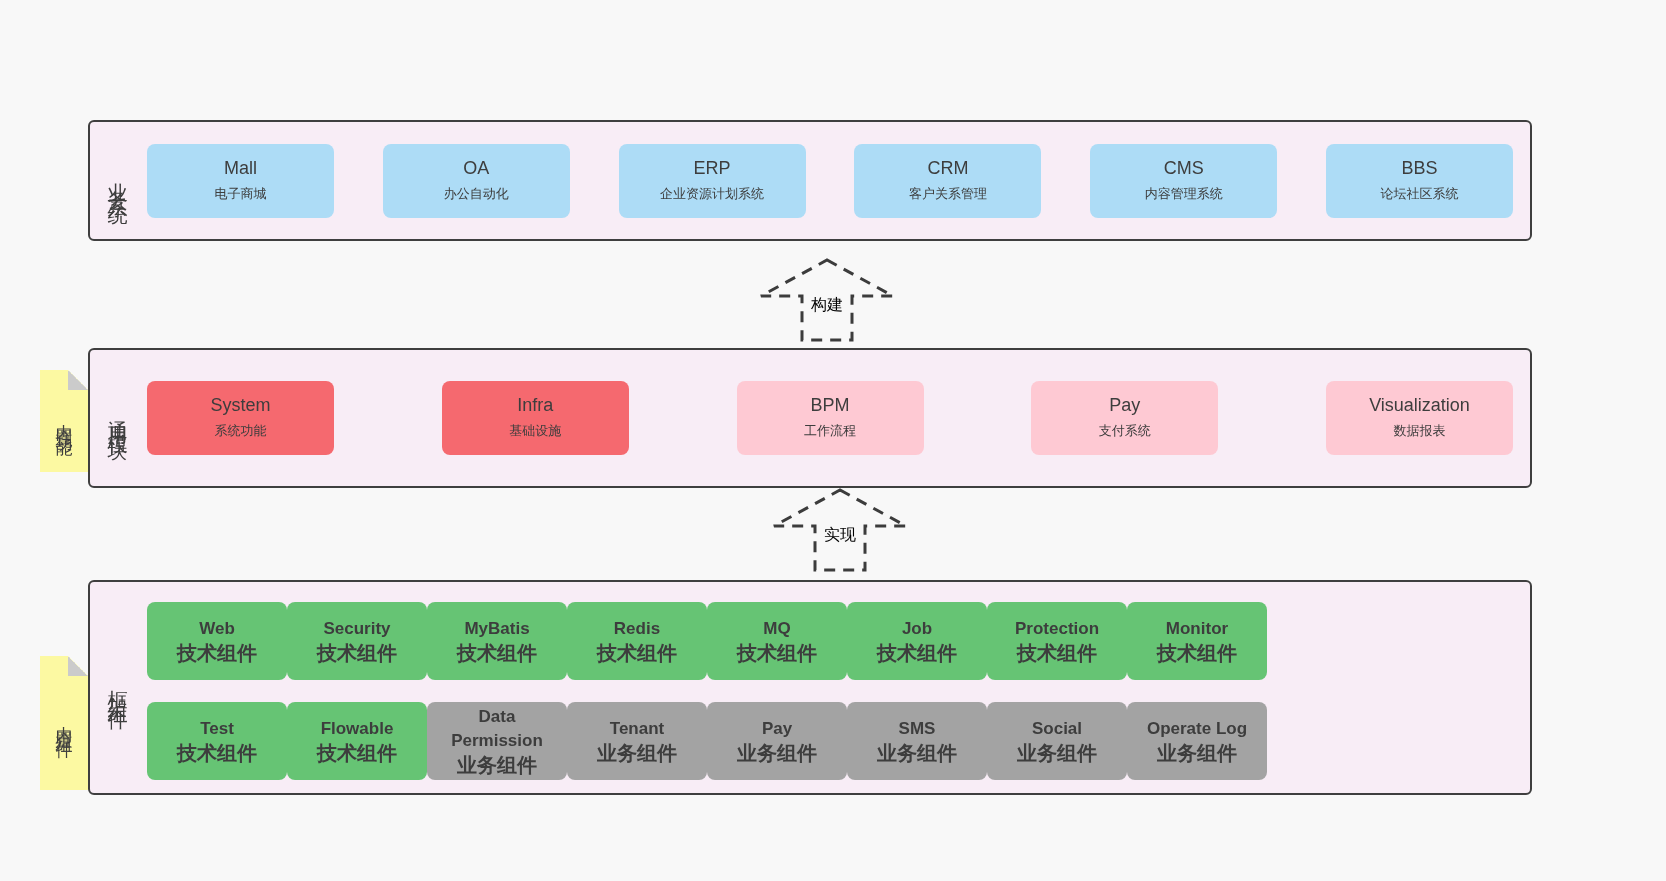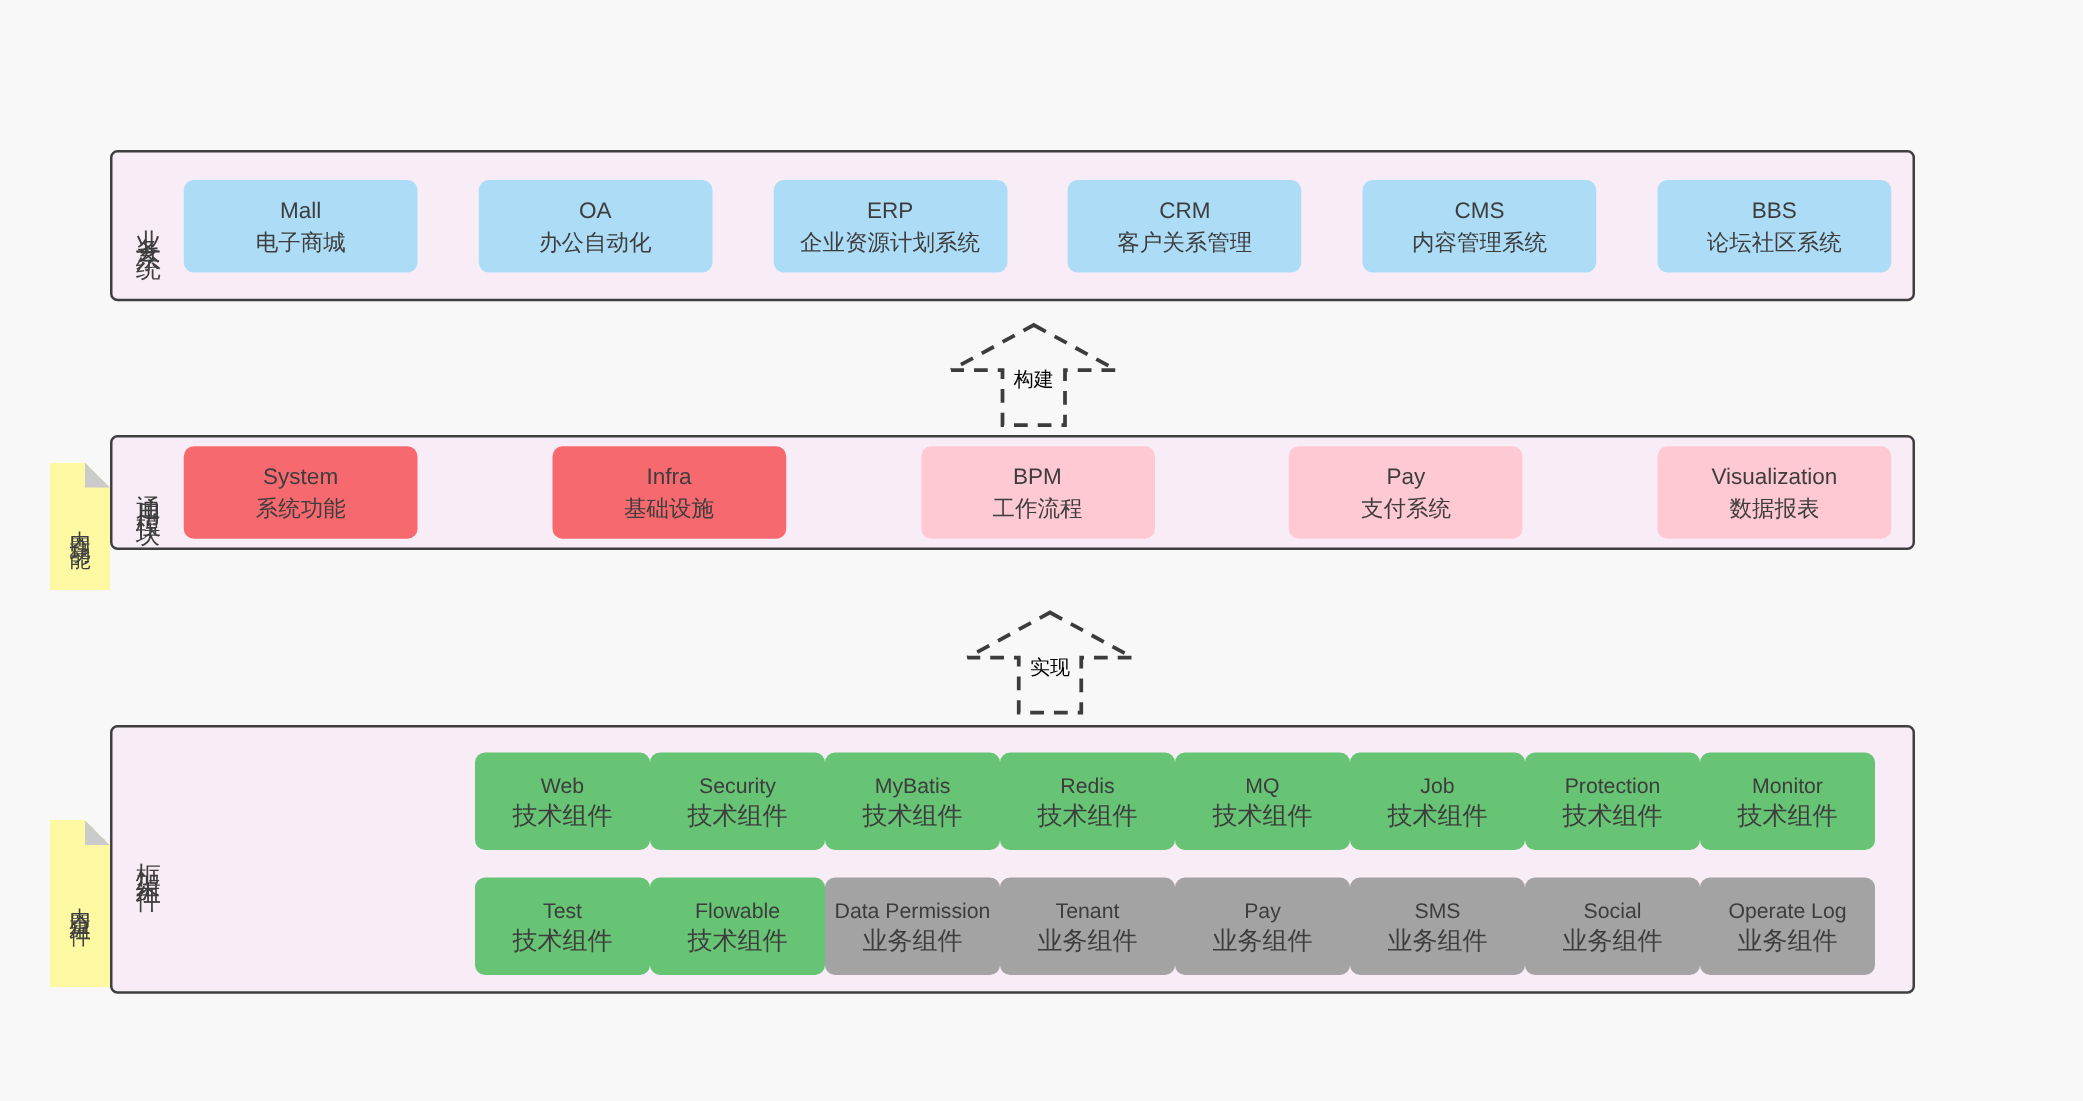--- a/index.html
+++ b/index.html
@@ -17,21 +17,21 @@
   
   .panel{
     position:absolute;
     left:88px;width:1444px;
     background:#f8edf6;
     border:2px solid #3f3f3f;
     border-radius:6px;
     box-sizing:border-box;
   }
   .panel-1{top:120px;height:121px;}
-  .panel-2{top:348px;height:92px;text-decoration:underline;}
+  .panel-2{top:348px;height:140px;text-decoration:underline;}
   .panel-3{top:580px;height:215px;}
 
   .vlabel{
     position:absolute;
     left:15px;top:50%;
     transform:translateY(-50%);
     writing-mode:vertical-rl;
     text-orientation:upright;
     font-size:20px;
     letter-spacing:7px;
@@ -46,33 +46,34 @@
     justify-content:space-between;
     gap:44px;
   }
   .grid{
     position:absolute;
     left:57px;right:30px;top:20px;
     display:flex;flex-direction:column;gap:22px;
   }
   .frow{
     display:flex;
-    justify-content:flex-end;
+    justify-content:flex-start;
+    font-weight:bold;
   }
   
   .box{
     width:187px;height:74px;
     border-radius:8px;
     display:flex;flex-direction:column;
     align-items:center;justify-content:center;
     text-align:center;
     line-height:26px;
     font-size:18px;
   }
-  .box .s{font-size:18px;}
+  .box .s{font-size:13px;}
   .fbox{
     width:140px;height:78px;
     border-radius:8px;
     display:flex;flex-direction:column;
     align-items:center;justify-content:center;
     text-align:center;
     line-height:24px;
     font-size:17px;
     padding:0 6px;
     box-sizing:border-box;

